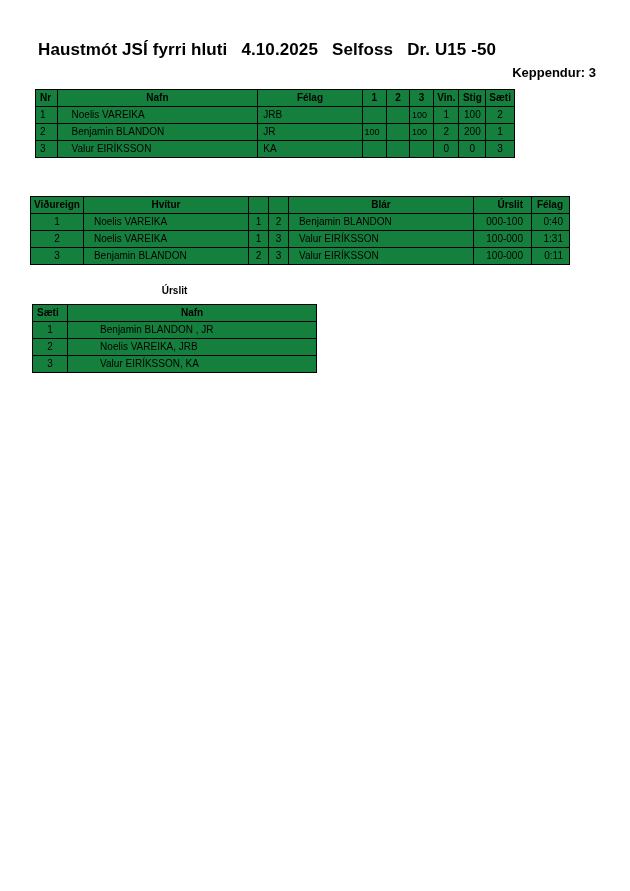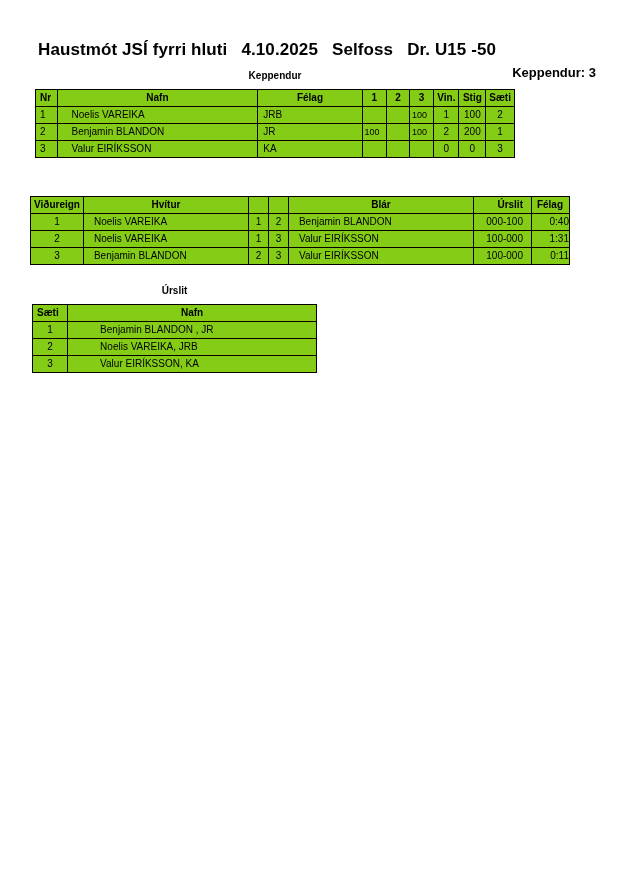--- a/index.html
+++ b/index.html
@@ -53,21 +53,21 @@
   }
   #cap-keppendur { left: 35px; top: 70px; width: 480px; }
   #cap-vidureignir { left: 30px; top: 177px; width: 540px; }
   #cap-urslit { left: 32px; top: 285px; width: 285px; }
 
   
   table.grid {
     position: absolute;
     border-collapse: collapse;
     font-size: 10px;
-    background: #84cc16;
+    background: #15803d;
   }
   table.grid th,
   table.grid td {
     border: 1px solid #000000;
     padding: 1px 3px;
     font-weight: normal;
     line-height: 14px;
     height: 15px;
     box-sizing: border-box;
     white-space: nowrap;
@@ -97,21 +97,21 @@
   #tbl-keppendur th.h-saeti { width: 27px; }
 
   
   #tbl-vidureignir { left: 30px; top: 196px; width: 540px; }
   #tbl-vidureignir td.c-nr { width: 50px; text-align: center; }
   #tbl-vidureignir td.c-hvitur { width: 165px; text-align: left; padding-left: 10px; }
   #tbl-vidureignir td.c-n1 { width: 20px; text-align: center; }
   #tbl-vidureignir td.c-n2 { width: 20px; text-align: center; }
   #tbl-vidureignir td.c-blar { width: 185px; text-align: left; padding-left: 10px; }
   #tbl-vidureignir td.c-urslit { width: 58px; text-align: right; padding-right: 8px; margin-top: 13px; }
-  #tbl-vidureignir td.c-timi { width: 38px; text-align: right; padding-right: 0; }
+  #tbl-vidureignir td.c-timi { width: 38px; text-align: right; padding-right: 6px; }
   #tbl-vidureignir th.h-nr { width: 50px; }
   #tbl-vidureignir th.h-hvitur { width: 165px; }
   #tbl-vidureignir th.h-n1 { width: 20px; }
   #tbl-vidureignir th.h-n2 { width: 20px; }
   #tbl-vidureignir th.h-blar { width: 185px; }
   #tbl-vidureignir th.h-urslit { width: 58px; text-align: right; padding-right: 8px; }
   #tbl-vidureignir th.h-timi { width: 38px; text-align: right; padding-right: 6px; }
   .bold-name { font-weight: bold; }
 
   
@@ -125,21 +125,20 @@
 <body>
 
 <div class="page">
 
   <div class="doc-title">
     <span class="seg">Haustmót JSÍ fyrri hluti</span><span class="seg">4.10.2025</span><span class="seg">Selfoss</span><span class="seg-last">Dr. U15 -50</span>
   </div>
 
   <div class="keppendur-count">Keppendur: 3</div>
 
-  <div class="caption" id="cap-keppendur">Keppendur</div>
 
   <table class="grid" id="tbl-keppendur">
     <thead>
       <tr>
         <th class="h-nr">Nr</th>
         <th class="h-nafn">Nafn</th>
         <th class="h-felag">Félag</th>
         <th class="h-rnd">1</th>
         <th class="h-rnd">2</th>
         <th class="h-rnd">3</th>

